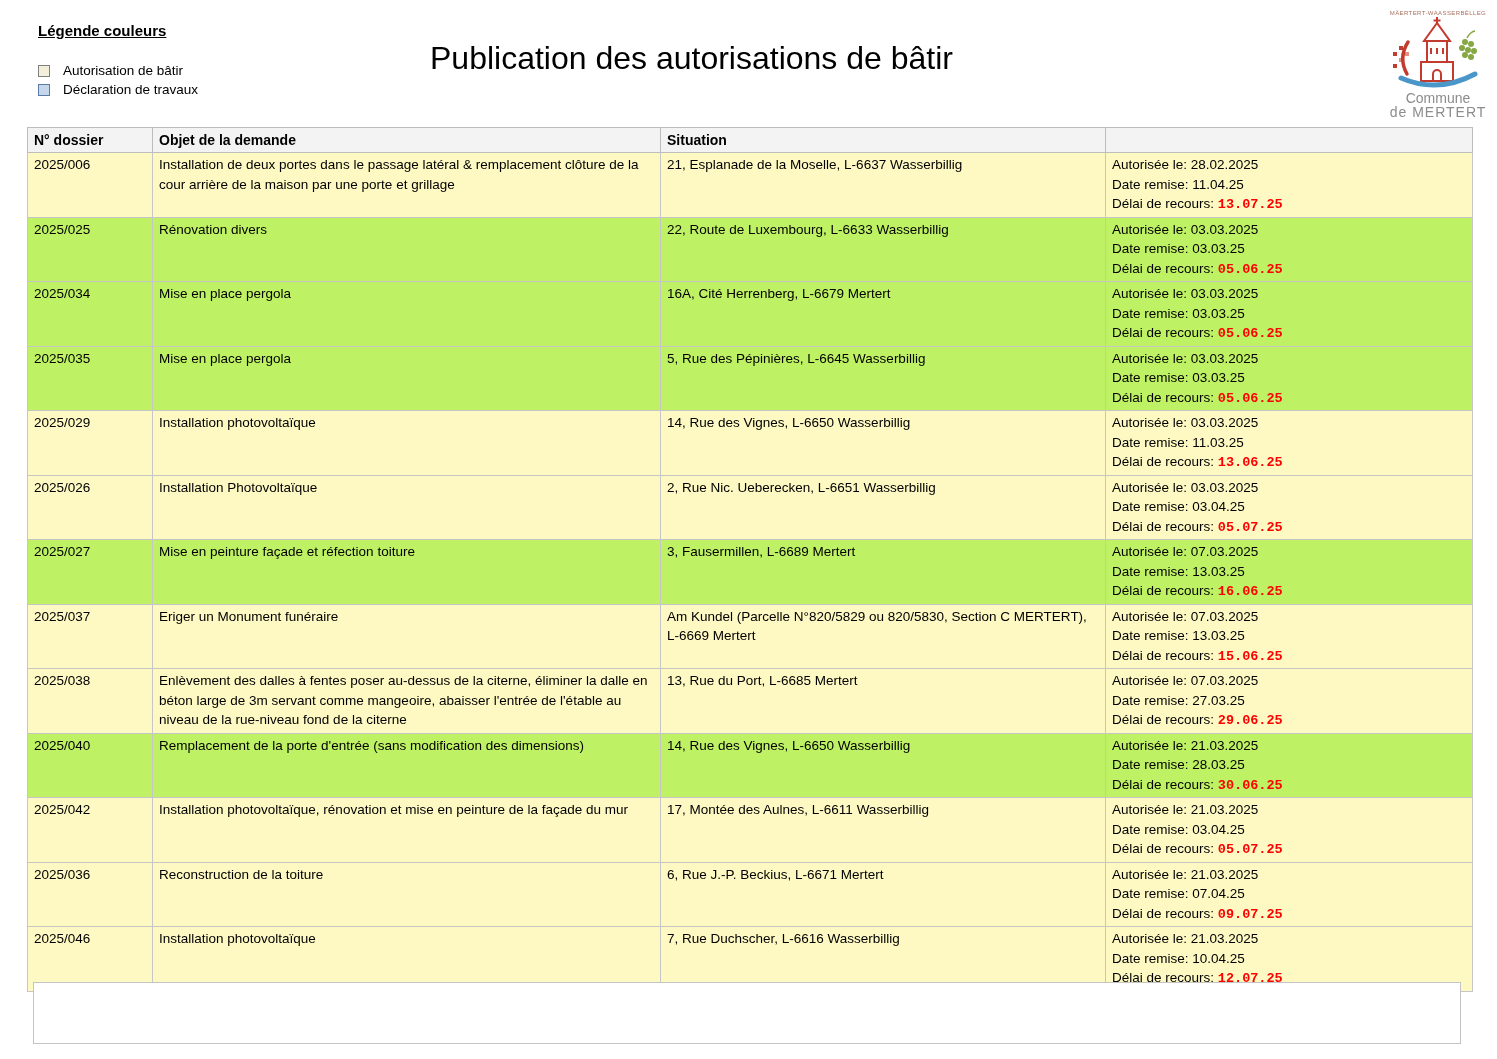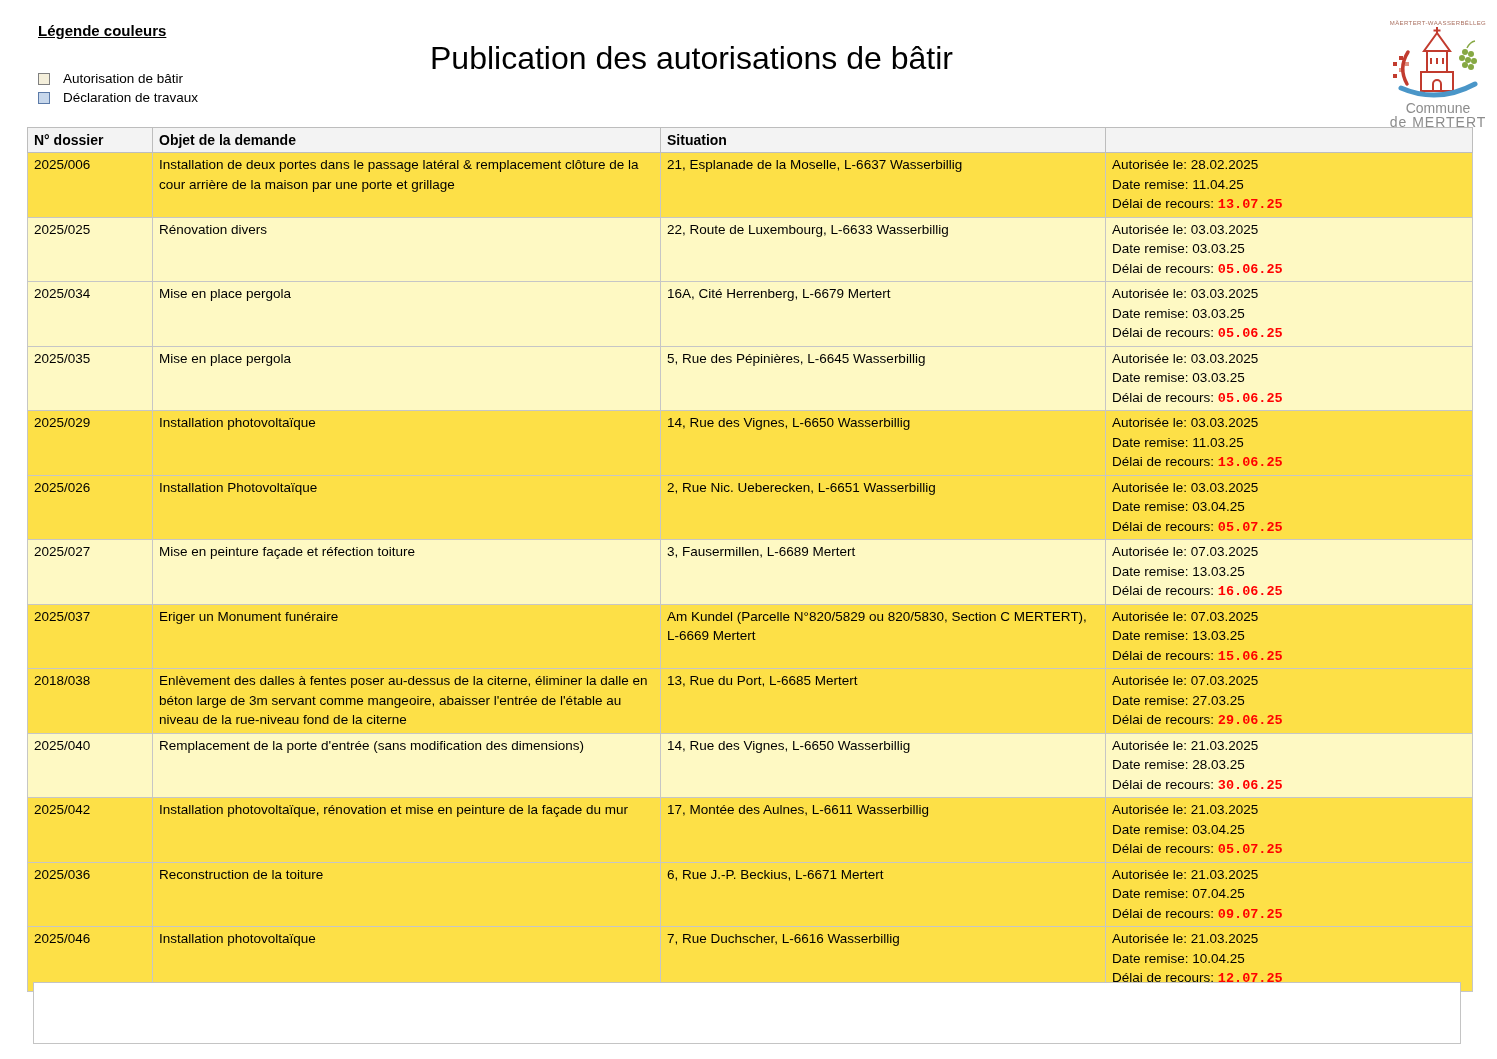--- a/index.html
+++ b/index.html
@@ -3,48 +3,48 @@
 <meta charset="utf-8">
 <style>
   html, body { margin:0; padding:0; }
   body {
     width:1497px; height:1059px; position:relative; background:#ffffff;
     font-family:"Liberation Sans", sans-serif; color:#000; overflow:hidden;
   }
 
   
   .legend { position:absolute; left:38px; top:22px; }
-  .legend-title { font-size:15px; font-weight:bold; text-decoration:underline; margin:0 0 30px 0; }
+  .legend-title { font-size:15px; font-weight:bold; text-decoration:underline; margin:0 0 22px 0; }
   .legend-item { display:flex; align-items:center; gap:13px; font-size:13.5px; line-height:19px; }
   .swatch { width:12px; height:12px; box-sizing:border-box; flex:0 0 auto; }
   .swatch-autorisation { background:#f4efdb; border:1px solid #808080; }
   .swatch-declaration { background:#c7d7eb; border:1px solid #5b7aa8; }
 
   
   .page-title { position:absolute; left:430px; top:40px; font-size:32px; font-weight:400; white-space:nowrap; }
 
   
-  .logo { position:absolute; left:1383px; top:14px; width:110px; height:116px; }
+  .logo { position:absolute; left:1383px; top:4px; width:110px; height:116px; }
 
   
   .permits-table {
     position:absolute; left:27px; top:127px; width:1445px;
     border-collapse:collapse; table-layout:fixed;
   }
   .permits-table th {
     background:#f3f3f3; font-weight:bold; font-size:14px; text-align:left;
     padding:2px 6px; height:20px; border:1px solid #bdbdbd; vertical-align:middle;margin-top:13px;
   }
   .permits-table td {
     vertical-align:top; font-size:13.5px; line-height:19.5px;
     padding:2px 6px; border:1px solid #c6c6c6; height:58px;
     overflow:hidden;
   }
-  .row-autorisation td { background:#fde047; }
-  .row-declaration td { background:#fef9c3; }
+  .row-autorisation td { background:#fef9c3; }
+  .row-declaration td { background:#bef264; }
   .date-line { white-space:nowrap; }
   .appeal-value { color:#ff0000; font-weight:bold;font-family:Liberation Mono, monospace; }
 
   
   .footer-box {
     position:absolute; left:33px; top:982px; width:1428px; height:62px;
     border:1px solid #c4c4c4; background:#fff; box-sizing:border-box;
     font-size:13px; padding:4px 6px;
   }
 </style>
@@ -206,21 +206,21 @@
     <td>Eriger un Monument funéraire</td>
     <td>Am Kundel (Parcelle N°820/5829 ou 820/5830, Section C MERTERT), L-6669 Mertert</td>
     <td>
       <div class="date-line"><span>Autorisée le:</span> <span>07.03.2025</span></div>
       <div class="date-line"><span>Date remise:</span> <span>13.03.25</span></div>
       <div class="date-line"><span>Délai de recours:</span> <span class="appeal-value">15.06.25</span></div>
     </td>
   </tr>
 
   <tr class="data-row row-autorisation">
-    <td>2018/038</td>
+    <td>2025/038</td>
     <td>Enlèvement des dalles à fentes poser au-dessus de la citerne, éliminer la dalle en béton large de 3m servant comme mangeoire, abaisser l'entrée de l'étable au niveau de la rue-niveau fond de la citerne</td>
     <td>13, Rue du Port, L-6685 Mertert</td>
     <td>
       <div class="date-line"><span>Autorisée le:</span> <span>07.03.2025</span></div>
       <div class="date-line"><span>Date remise:</span> <span>27.03.25</span></div>
       <div class="date-line"><span>Délai de recours:</span> <span class="appeal-value">29.06.25</span></div>
     </td>
   </tr>
 
   <tr class="data-row row-declaration">

